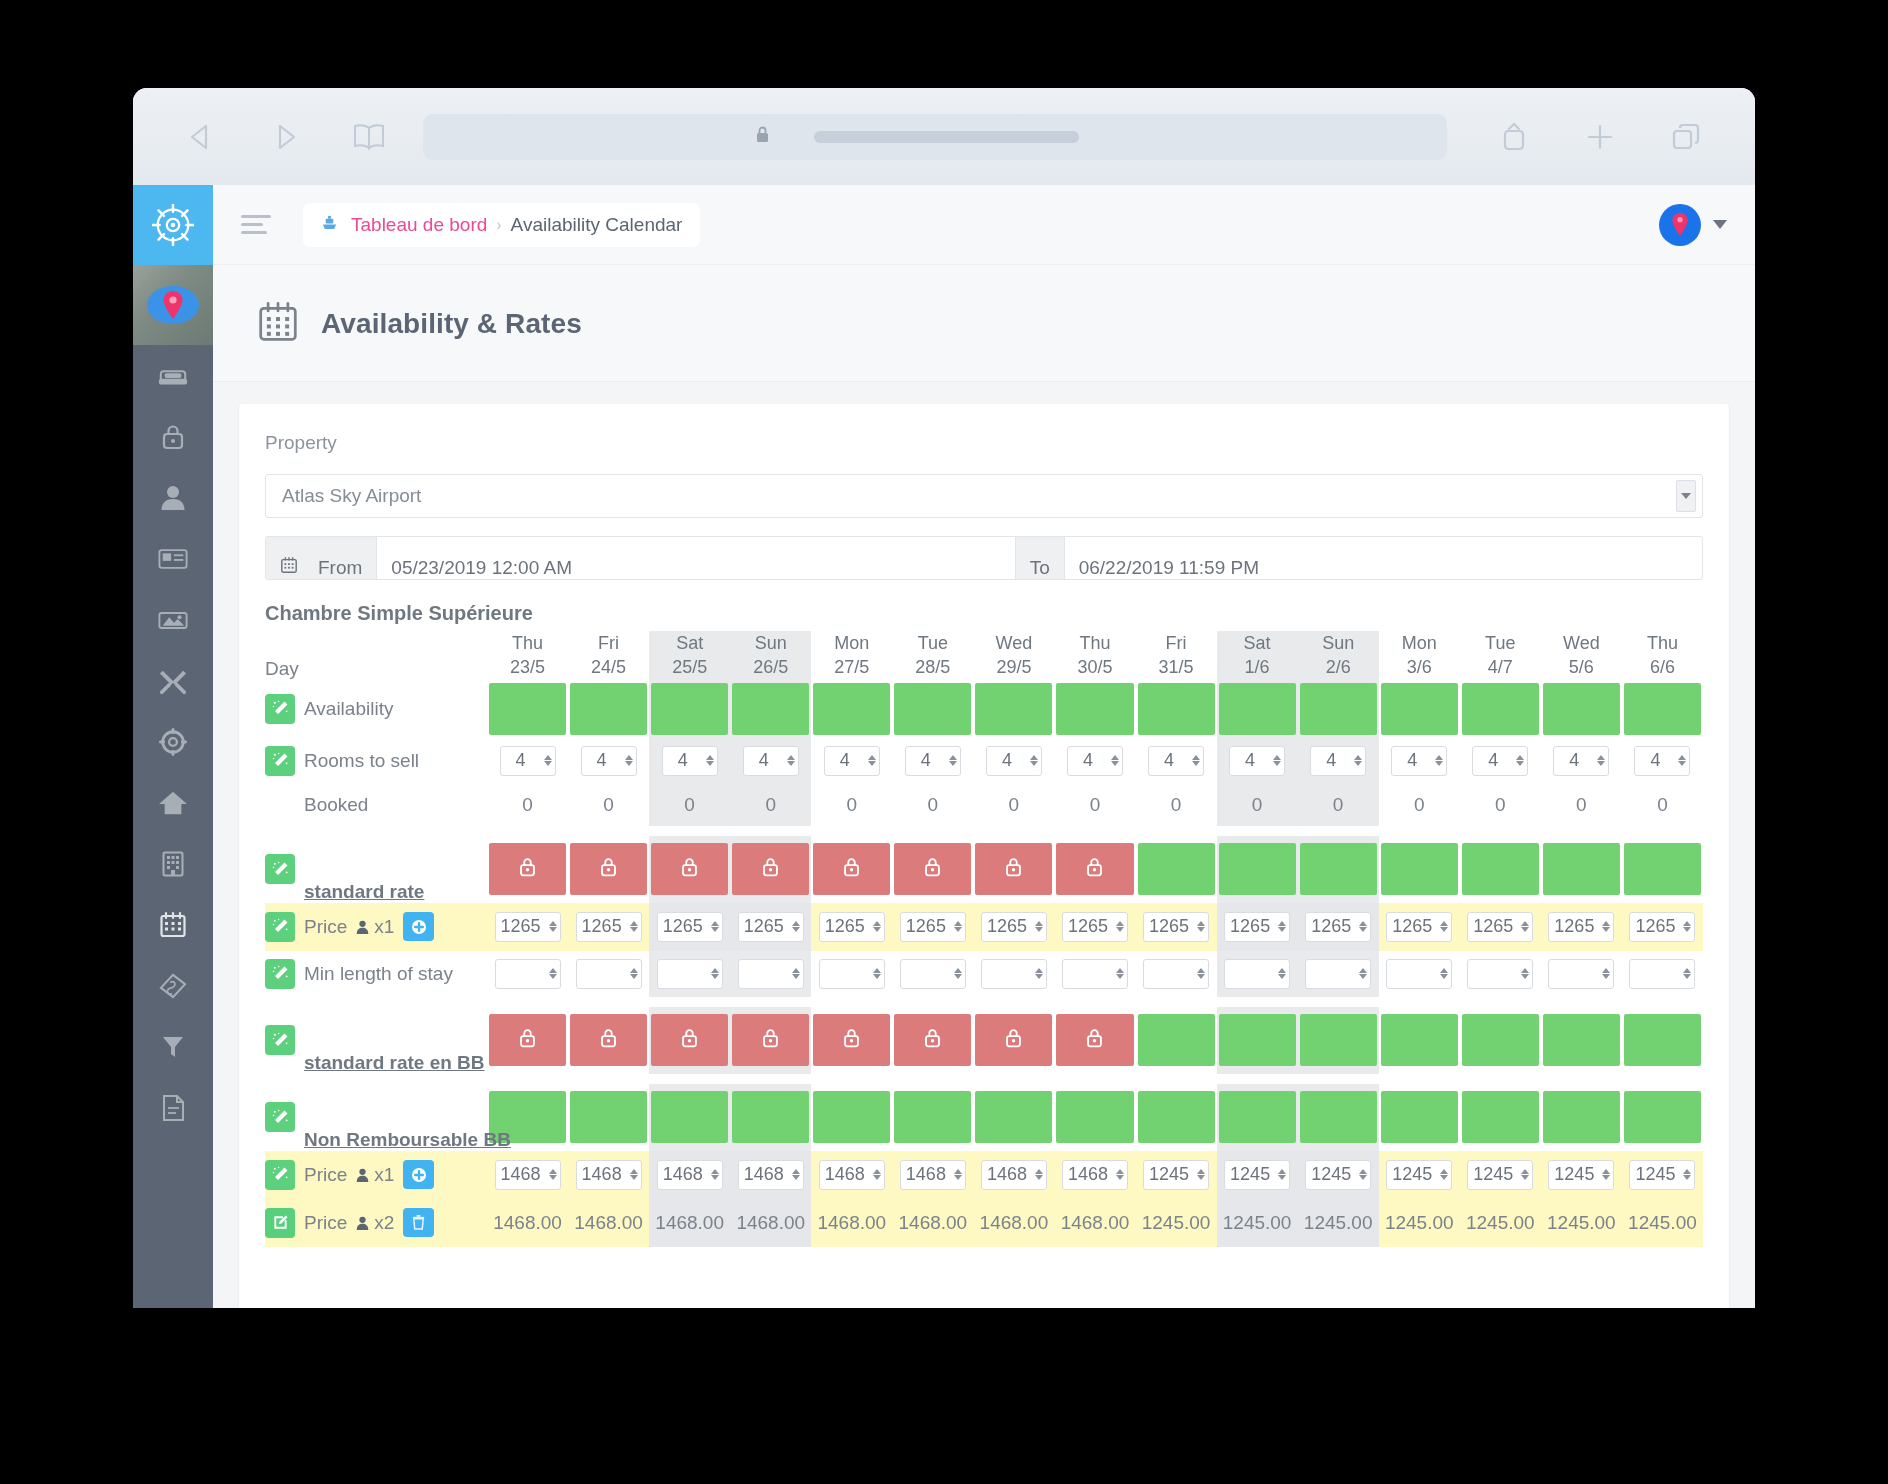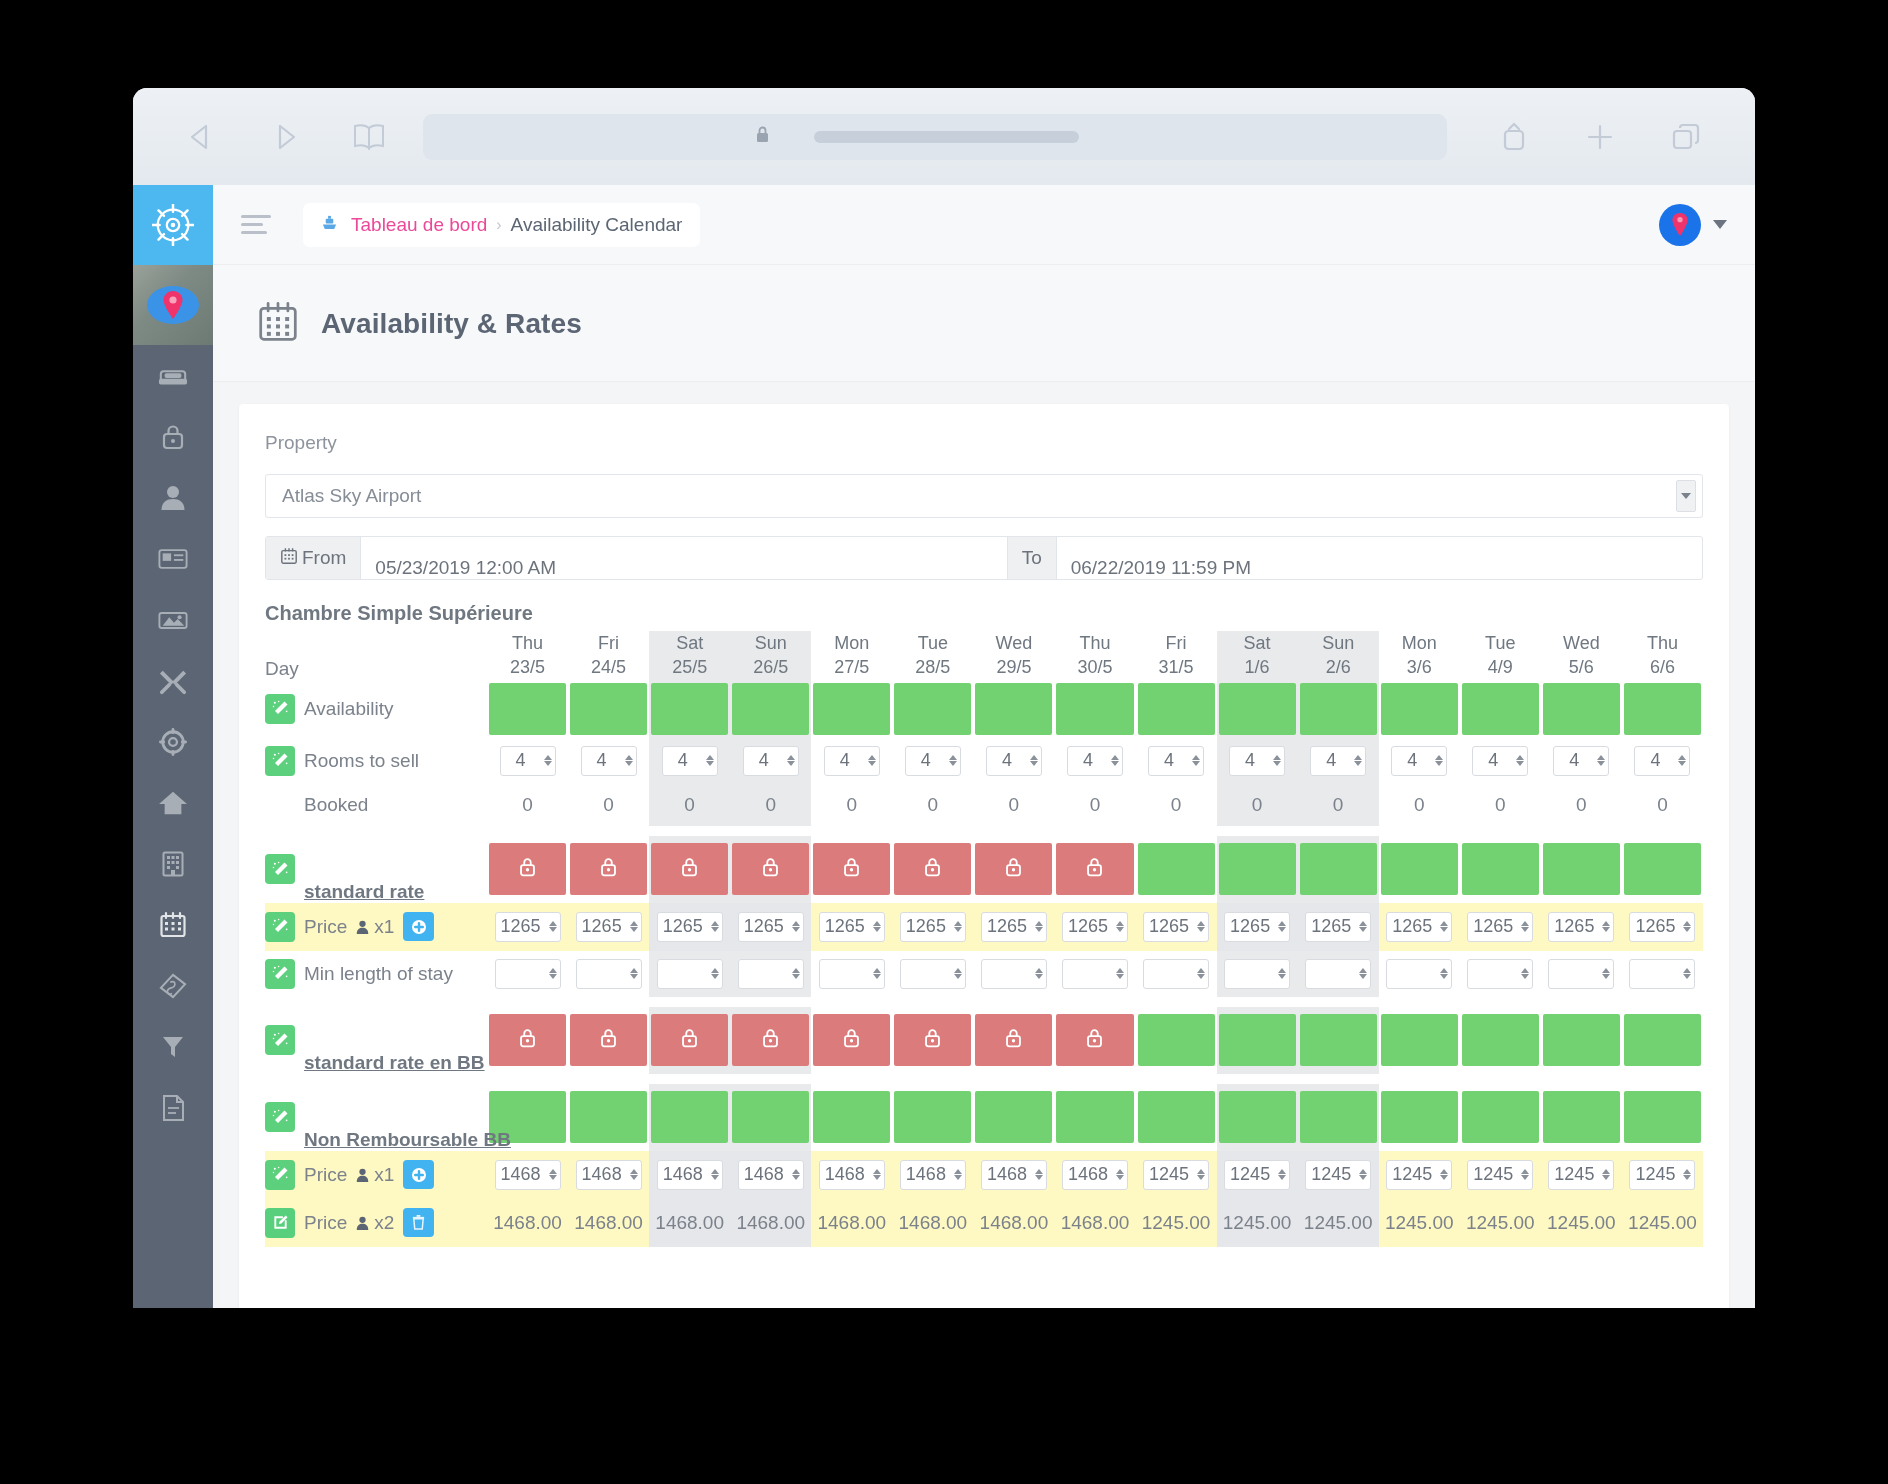--- a/index.html
+++ b/index.html
@@ -143,21 +143,21 @@
     background:#f0f1f3; border:1px solid #dcdfe4; border-radius:2px;
     display:flex;align-items:center;justify-content:center;
   }
   .select-arrow::after{ content:""; width:0;height:0;border-left:5px solid transparent;border-right:5px solid transparent;border-top:6px solid #7b828b; }
 
   #daterange {
     display:flex; height: 44px; margin-top: 18px;
     border:1px solid #e2e5e9; border-radius:3px; background:#fff; overflow:hidden;
   }
   .dr-addon {
-    background:#eff0f2; display:flex; align-items:center; gap:4px;
+    background:#eff0f2; display:flex; align-items:flex-end; gap:20px;
     padding: 0 14px; font-size: 19px; color:#6c737c; border-right:1px solid #e2e5e9;
   }
   .dr-input { flex:1; display:flex; align-items:flex-end; padding:0 14px; font-size:19px; color:#6c737c; }
   .dr-addon.to { border-left:1px solid #e2e5e9; }
 
   #room-title { margin-top: 22px; font-size: 20px; font-weight:bold; color:#6f7781; }
 
   
   #cal { width:100%; border-collapse: collapse; margin-top: 6px; table-layout: fixed; }
   #cal col.lbl { width: 222px; }
@@ -595,21 +595,21 @@
                 <th class="dayhead weekend">
                   <span class="d1">Sun</span>
                   <span class="d2">2/6</span>
                 </th>
                 <th class="dayhead">
                   <span class="d1">Mon</span>
                   <span class="d2">3/6</span>
                 </th>
                 <th class="dayhead">
                   <span class="d1">Tue</span>
-                  <span class="d2">4/9</span>
+                  <span class="d2">4/7</span>
                 </th>
                 <th class="dayhead">
                   <span class="d1">Wed</span>
                   <span class="d2">5/6</span>
                 </th>
                 <th class="dayhead">
                   <span class="d1">Thu</span>
                   <span class="d2">6/6</span>
                 </th>
               </tr>

